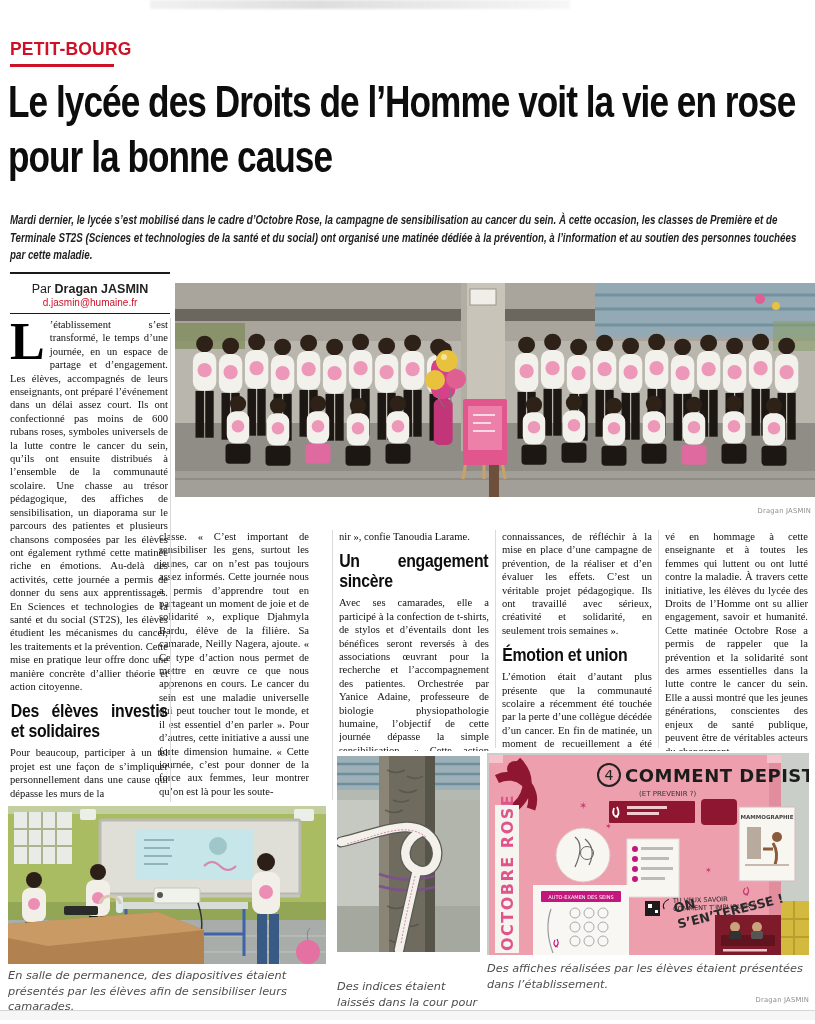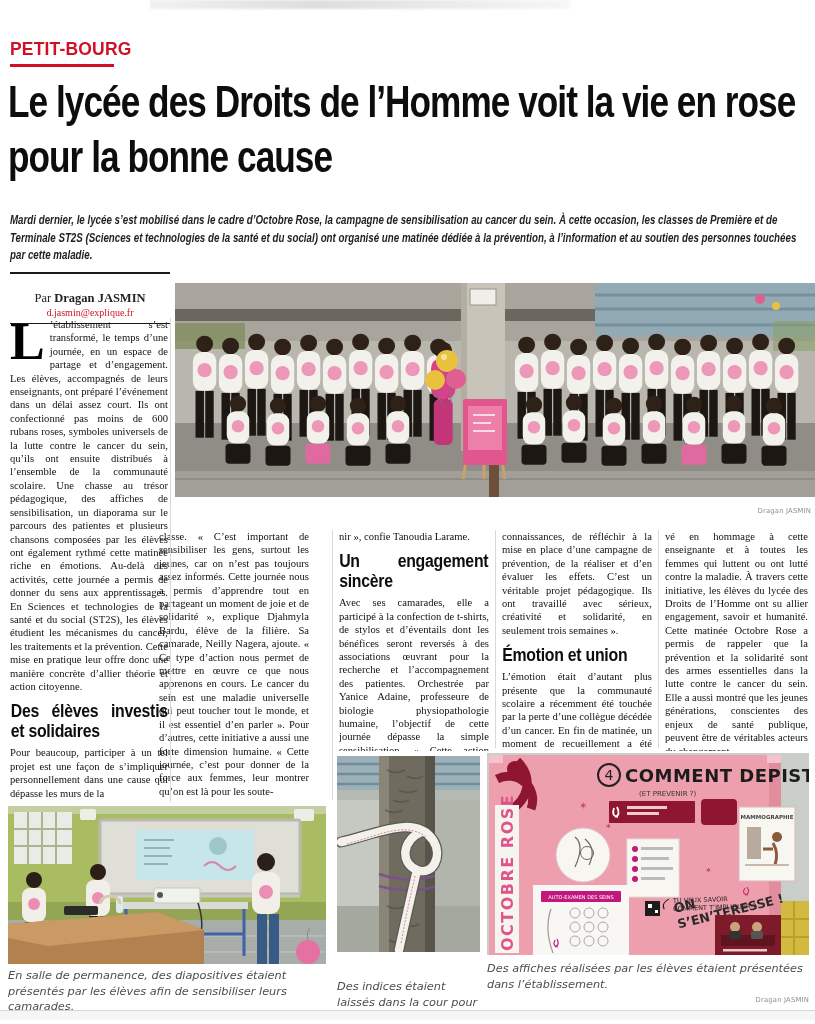--- a/index.html
+++ b/index.html
@@ -15,21 +15,21 @@
     font-weight:700;font-size:19px;line-height:22px;color:#ce1126;letter-spacing:.2px;}
   .kicker-rule{left:10px;top:64px;width:104px;height:3px;background:#ce1126;}
 
   .headline{left:8px;top:74px;width:1000px;transform:scaleX(.80);transform-origin:0 0;
     font-weight:700;font-size:44px;line-height:55px;letter-spacing:-1.2px;color:#0d0d0d;}
 
   .lede{left:10px;top:211px;width:1058px;transform:scaleX(.75);transform-origin:0 0;
     font-style:italic;font-weight:700;font-size:13px;line-height:17.5px;color:#1f1f1f;}
 
   .byline{left:10px;top:272px;width:160px;border-top:2px solid #1a1a1a;border-bottom:1.5px solid #1a1a1a;
-    text-align:center;padding:17px 0 5px 0;font-family:Liberation Serif, serif;}
+    text-align:center;padding:8px 0 5px 0;}
   .byline .who{font-size:12.5px;color:#222;}
   .byline .who b{font-weight:700;}
   .byline .mail{font-size:10px;color:#ce1126;margin-top:1px;}
 
   .photo{display:block;}
   .photo svg{display:block;}
 
   .caption{font-family:"DejaVu Sans",sans-serif;font-style:italic;color:#4d4d4d;
     font-size:11.3px;line-height:15.5px;}
   .caption .credit{font-style:normal;font-size:6.8px;color:#8f8f8f;letter-spacing:.2px;}
@@ -60,21 +60,21 @@
 
   <div class="abs kicker">PETIT-BOURG</div>
   <div class="abs kicker-rule"></div>
 
   <div class="abs headline">Le lycée des Droits de l’Homme voit la vie en rose pour la bonne cause</div>
 
   <div class="abs lede">Mardi dernier, le lycée s’est mobilisé dans le cadre d’Octobre Rose, la campagne de sensibilisation au cancer du sein. À cette occasion, les classes de Première et de Terminale ST2S (Sciences et technologies de la santé et du social) ont organisé une matinée dédiée à la prévention, à l’information et au soutien des personnes touchées par cette maladie.</div>
 
   <div class="abs byline">
     <div class="who"><span>Par </span><b>Dragan JASMIN</b></div>
-    <div class="mail">d.jasmin@explique.fr</div>
+    <div class="mail">d.jasmin@humaine.fr</div>
   </div>
 
   <div class="abs photo" style="left:175px;top:283px;width:640px;height:214px;">
     <svg width="640" height="214" viewBox="0 0 640 214" preserveAspectRatio="none">
       <defs>
         <g id="ps">
           <circle cx="12" cy="7" r="6.5" fill="#2e2118"></circle>
           <rect x="3" y="13" width="18" height="30" rx="7" fill="#f3f1ec"></rect>
           <circle cx="12" cy="27" r="5.5" fill="#ec8db4" opacity=".9"></circle>
           <rect x="5" y="43" width="6.5" height="36" fill="#1c1713"></rect>

